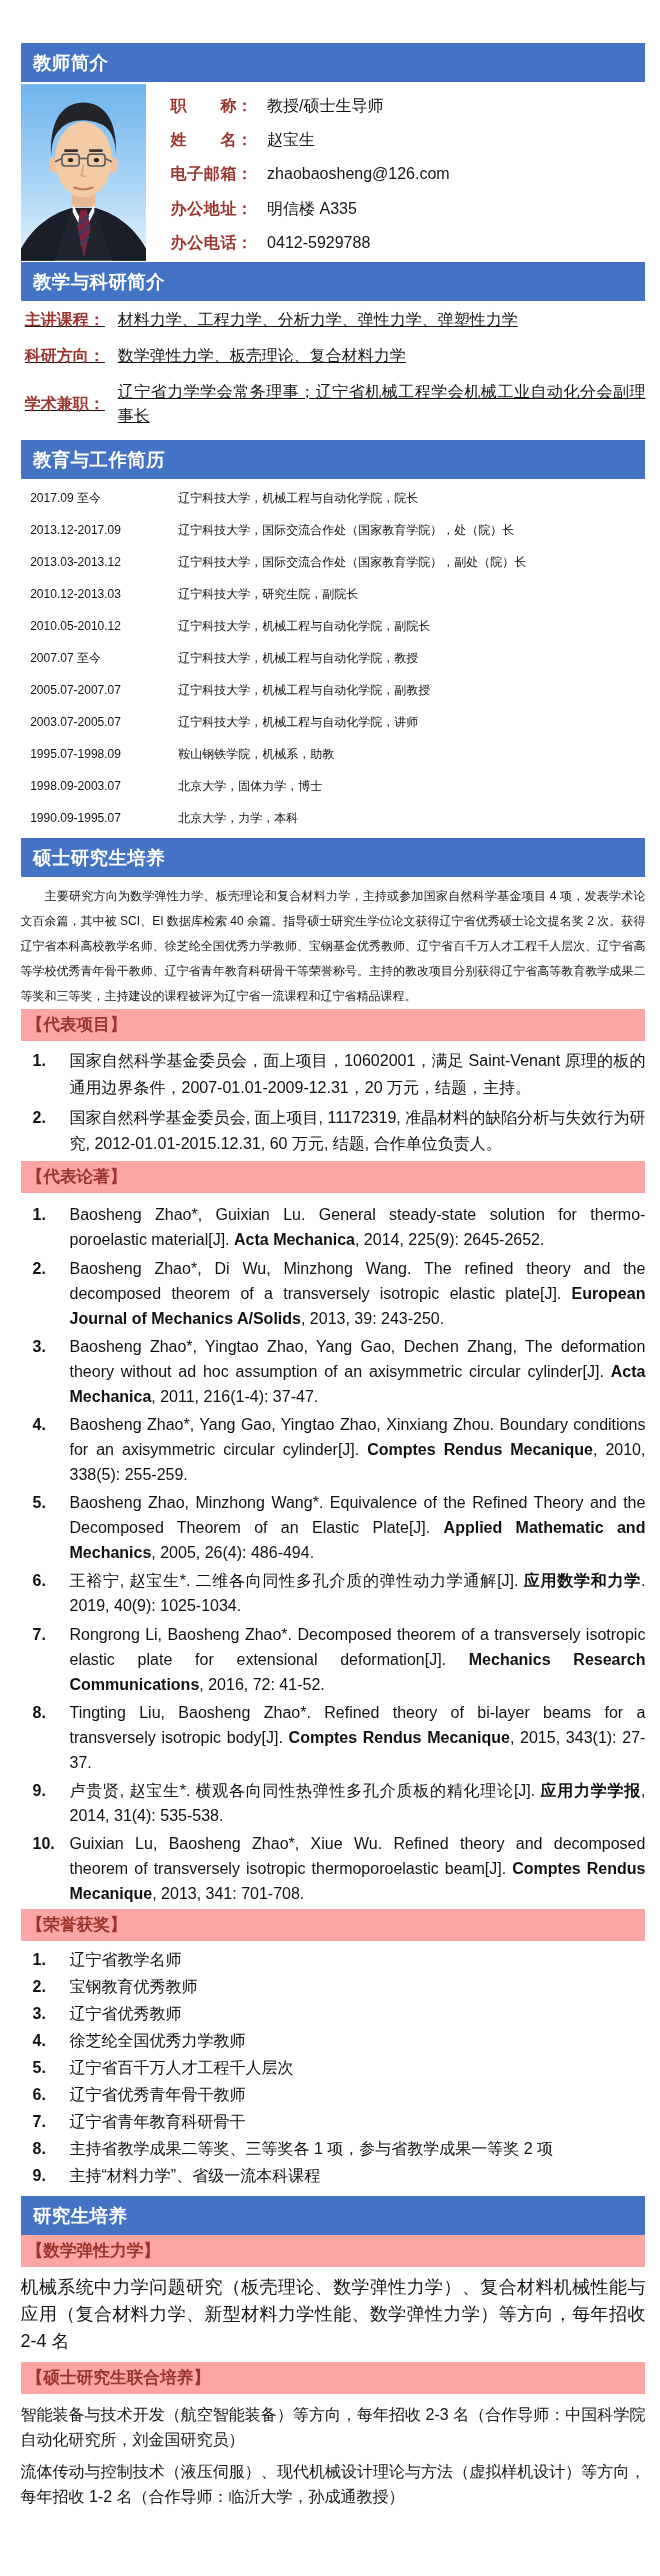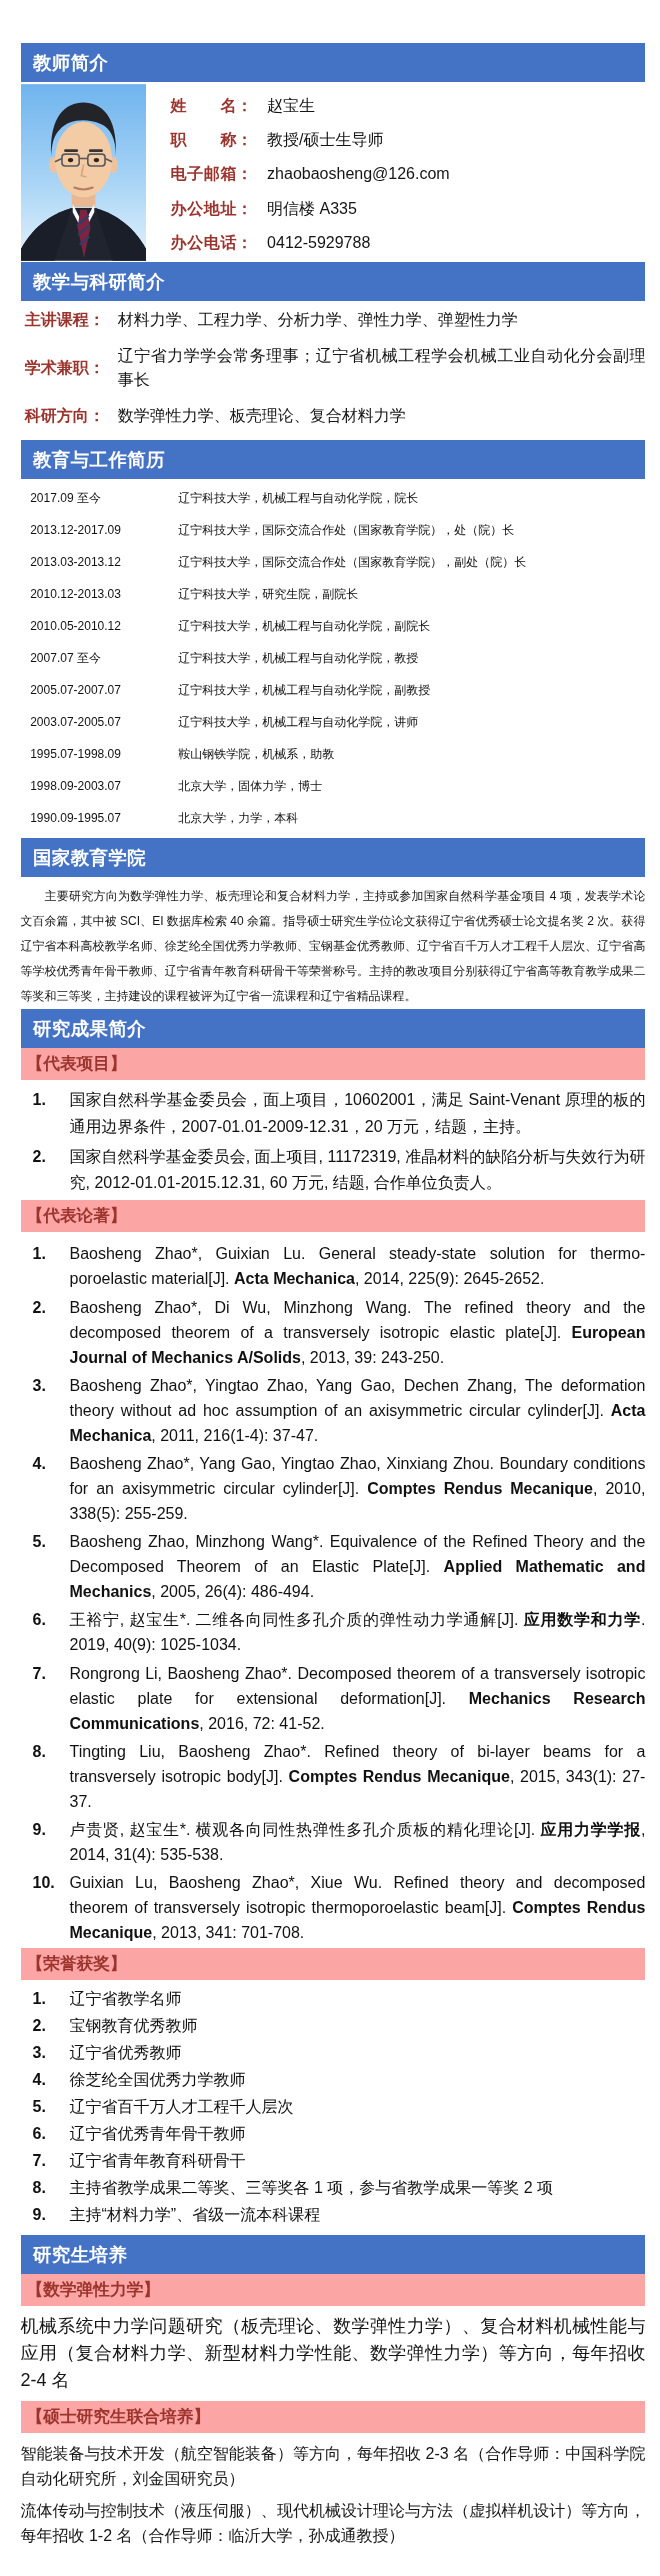--- a/index.html
+++ b/index.html
@@ -15,21 +15,21 @@
   .photo { width:125px; height:177px; flex:none; }
   .fields { margin-left:25px; flex:1; display:flex; flex-direction:column;
             justify-content:space-between; padding:10.8px 0 8.6px 0; }
   .field-row { font-size:16px; line-height:21.6px; white-space:nowrap; }
   .field-label { display:inline-block; width:66px; color:#9C342E; font-weight:bold;
                  text-align:justify; text-align-last:justify; }
   .field-colon { color:#9C342E; font-weight:bold; }
   .field-value { color:#151515; margin-left:14.6px; }
   
   .tr-block { margin-top:6.5px; }
-  .tr-row { display:flex; font-size:16px; line-height:24px; margin-bottom:12px; }
+  .tr-row { display:flex; font-size:16px; line-height:24px; margin-bottom:12px;text-decoration:underline; }
   .tr-row.center { align-items:center; }
   .tr-label { flex:none; width:93px; padding-left:4.3px; color:#9C342E; font-weight:bold; }
   .tr-value { flex:1; color:#151515; text-align:justify; }
   
   .wh-list { margin-top:7.6px; }
   .wh-row { display:flex; font-size:12px; height:32px; line-height:24px; }
   .wh-period { flex:none; width:148px; padding-left:9.7px; }
   .wh-detail { flex:1; }
   
   .para { font-size:12px; line-height:25px; text-align:justify; text-indent:2em;
@@ -106,24 +106,24 @@
         <path d="M110,233 L122,233 L129,266 L117,322 L105,266 Z" fill="#7E2440"></path>
         <g stroke="#2E3E6B" stroke-width="4">
           <line x1="104" y1="262" x2="126" y2="244"></line>
           <line x1="106" y1="280" x2="128" y2="262"></line>
           <line x1="109" y1="298" x2="127" y2="283"></line>
         </g>
       </svg>
     </div>
     <div class="fields">
       <div class="field-row">
+        <span class="field-label">职称</span><span class="field-colon">：</span><span class="field-value">教授/硕士生导师</span>
+      </div>
+      <div class="field-row">
         <span class="field-label">姓名</span><span class="field-colon">：</span><span class="field-value">赵宝生</span>
-      </div>
-      <div class="field-row">
-        <span class="field-label">职称</span><span class="field-colon">：</span><span class="field-value">教授/硕士生导师</span>
       </div>
       <div class="field-row">
         <span class="field-label">电子邮箱</span><span class="field-colon">：</span><span class="field-value">zhaobaosheng@126.com</span>
       </div>
       <div class="field-row">
         <span class="field-label">办公地址</span><span class="field-colon">：</span><span class="field-value">明信楼 A335</span>
       </div>
       <div class="field-row">
         <span class="field-label">办公电话</span><span class="field-colon">：</span><span class="field-value">0412-5929788</span>
       </div>
@@ -131,28 +131,28 @@
   </div>
 
   <div class="band">
     <span>教学与科研简介</span>
   </div>
   <div class="tr-block">
     <div class="tr-row">
       <span class="tr-label">主讲课程：</span>
       <span class="tr-value">材料力学、工程力学、分析力学、弹性力学、弹塑性力学</span>
     </div>
+    <div class="tr-row">
+      <span class="tr-label">科研方向：</span>
+      <span class="tr-value">数学弹性力学、板壳理论、复合材料力学</span>
+    </div>
     <div class="tr-row center">
       <span class="tr-label">学术兼职：</span>
       <span class="tr-value">辽宁省力学学会常务理事；辽宁省机械工程学会机械工业自动化分会副理事长</span>
     </div>
-    <div class="tr-row">
-      <span class="tr-label">科研方向：</span>
-      <span class="tr-value">数学弹性力学、板壳理论、复合材料力学</span>
-    </div>
   </div>
 
   <div class="band">
     <span>教育与工作简历</span>
   </div>
   <div class="wh-list">
     <div class="wh-row">
         <span class="wh-period">2017.09 至今</span>
         <span class="wh-detail">辽宁科技大学，机械工程与自动化学院，院长</span>
       </div>
@@ -192,27 +192,24 @@
         <span class="wh-period">1998.09-2003.07</span>
         <span class="wh-detail">北京大学，固体力学，博士</span>
       </div>
     <div class="wh-row">
         <span class="wh-period">1990.09-1995.07</span>
         <span class="wh-detail">北京大学，力学，本科</span>
       </div>
   </div>
 
   <div class="band">
-    <span>国家教育学院</span>
+    <span>硕士研究生培养</span>
   </div>
   <p class="para">主要研究方向为数学弹性力学、板壳理论和复合材料力学，主持或参加国家自然科学基金项目 4 项，发表学术论文百余篇，其中被 SCI、EI 数据库检索 40 余篇。指导硕士研究生学位论文获得辽宁省优秀硕士论文提名奖 2 次。获得辽宁省本科高校教学名师、徐芝纶全国优秀力学教师、宝钢基金优秀教师、辽宁省百千万人才工程千人层次、辽宁省高等学校优秀青年骨干教师、辽宁省青年教育科研骨干等荣誉称号。主持的教改项目分别获得辽宁省高等教育教学成果二等奖和三等奖，主持建设的课程被评为辽宁省一流课程和辽宁省精品课程。</p>
 
-  <div class="band">
-    <span>研究成果简介</span>
-  </div>
   <div class="subband">【代表项目】</div>
   <div class="num-list">
     <div class="num-item">
       <span class="num">1.</span>
       <span class="num-text">国家自然科学基金委员会，面上项目，10602001，满足 Saint-Venant 原理的板的通用边界条件，2007-01.01-2009-12.31，20 万元，结题，主持。</span>
     </div>
     <div class="num-item">
       <span class="num">2.</span>
       <span class="num-text">国家自然科学基金委员会, 面上项目, 11172319, 准晶材料的缺陷分析与失效行为研究, 2012-01.01-2015.12.31, 60 万元, 结题, 合作单位负责人。</span>
     </div>

